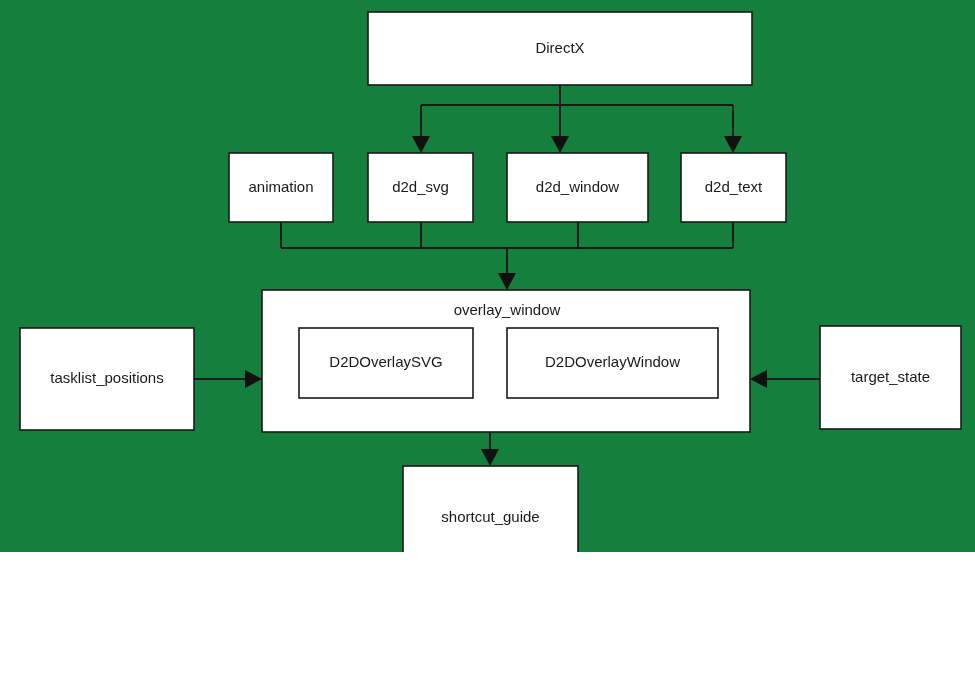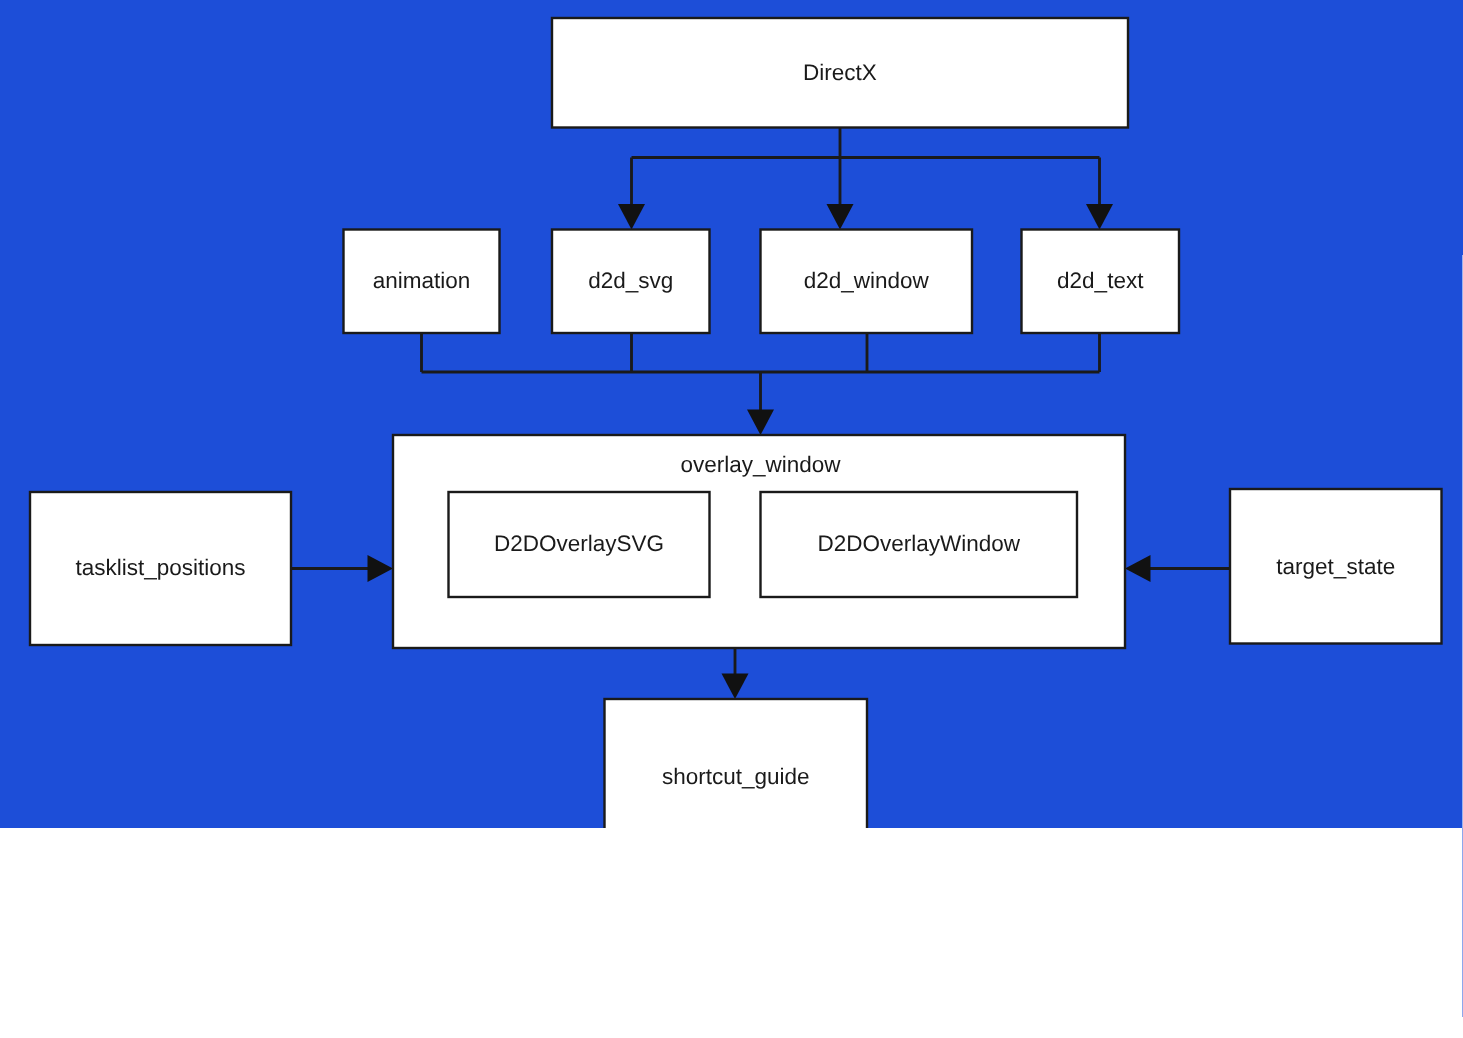--- a/index.html
+++ b/index.html
@@ -4,21 +4,21 @@
 <style>
   html, body {
     margin: 0;
     padding: 0;
     background: #ffffff;
   }
   #diagram-root {
     position: relative;
     width: 975px;
     height: 552px;
-    background: #1d4ed8;
+    background: #15803d;
     font-family: "Liberation Sans", sans-serif;
     overflow: hidden;
   }
   svg#flow-svg {
     position: absolute;
     top: 0;
     left: 0;
     width: 975px;
     height: 692px;
     display: block;

